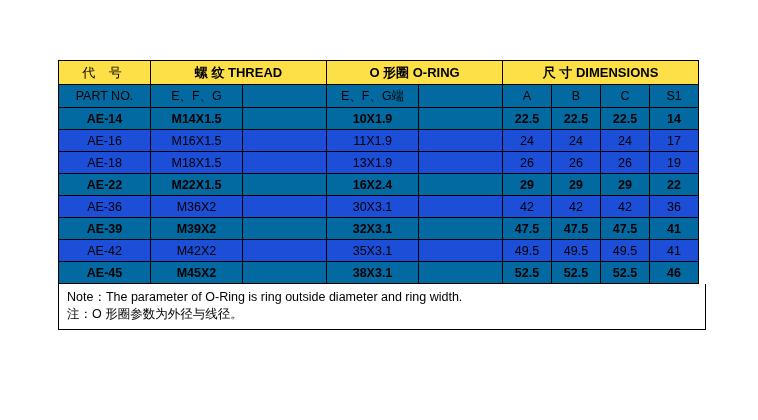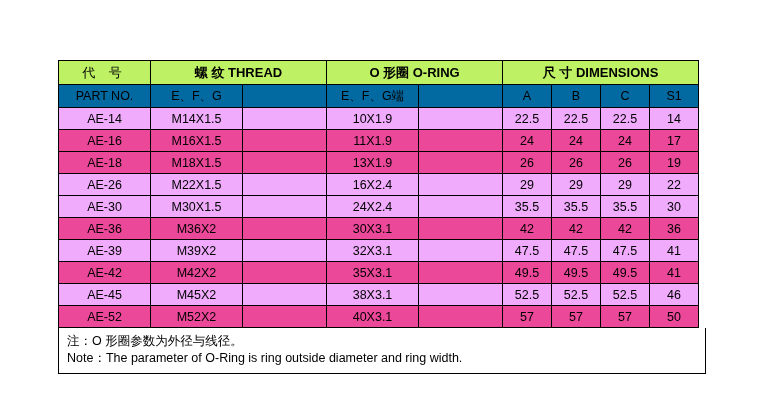--- a/index.html
+++ b/index.html
@@ -40,35 +40,36 @@
   col.c-efg    { width: 92px; }
   col.c-blank1 { width: 84px; }
   col.c-oring  { width: 92px; }
   col.c-blank2 { width: 84px; }
   col.c-a      { width: 49px; }
   col.c-b      { width: 49px; }
   col.c-c      { width: 49px; }
   col.c-s1     { width: 49px; }
 
   tr.head td {
-    background: #bef264;
+    background: #fde047;
     font-size: 13px;
     height: 23px;
     line-height: 22px;
   }
   tr.subhead td {
     background: #0369a1;
     font-size: 12.5px;
     height: 22px;
   }
   tr.shaded td {
-    background: #f0abfc;
+    background: #0369a1;
+    font-weight: bold;
   }
   tr.plain td {
-    background: #ec4899;
+    background: #1d4ed8;
   }
   td.spaced-cn {
     letter-spacing: 5px;
     padding-left: 5px;
   }
   td.head-mixed {
     letter-spacing: 0px;
     font-weight: bold;
   }
   .notes {
@@ -150,43 +151,32 @@
         <td></td>
         <td>13X1.9</td>
         <td></td>
         <td>26</td>
         <td>26</td>
         <td>26</td>
         <td>19</td>
       </tr>
 
       <tr class="shaded">
-        <td>AE-26</td>
+        <td>AE-22</td>
         <td>M22X1.5</td>
         <td></td>
         <td>16X2.4</td>
         <td></td>
         <td>29</td>
         <td>29</td>
         <td>29</td>
         <td>22</td>
       </tr>
 
 
-      <tr class="shaded">
-        <td>AE-30</td>
-        <td>M30X1.5</td>
-        <td></td>
-        <td>24X2.4</td>
-        <td></td>
-        <td>35.5</td>
-        <td>35.5</td>
-        <td>35.5</td>
-        <td>30</td>
-      </tr>
 
       <tr class="plain">
         <td>AE-36</td>
         <td>M36X2</td>
         <td></td>
         <td>30X3.1</td>
         <td></td>
         <td>42</td>
         <td>42</td>
         <td>42</td>
@@ -222,31 +212,20 @@
         <td>M45X2</td>
         <td></td>
         <td>38X3.1</td>
         <td></td>
         <td>52.5</td>
         <td>52.5</td>
         <td>52.5</td>
         <td>46</td>
       </tr>
 
-      <tr class="plain">
-        <td>AE-52</td>
-        <td>M52X2</td>
-        <td></td>
-        <td>40X3.1</td>
-        <td></td>
-        <td>57</td>
-        <td>57</td>
-        <td>57</td>
-        <td>50</td>
-      </tr>
     </tbody>
   </table>
 
   <div class="notes">
+    <div>Note：The parameter of O-Ring is ring outside diameter and ring width.</div>
     <div>注：O 形圈参数为外径与线径。</div>
-    <div>Note：The parameter of O-Ring is ring outside diameter and ring width.</div>
   </div>
 </div>
 
 </body></html>

